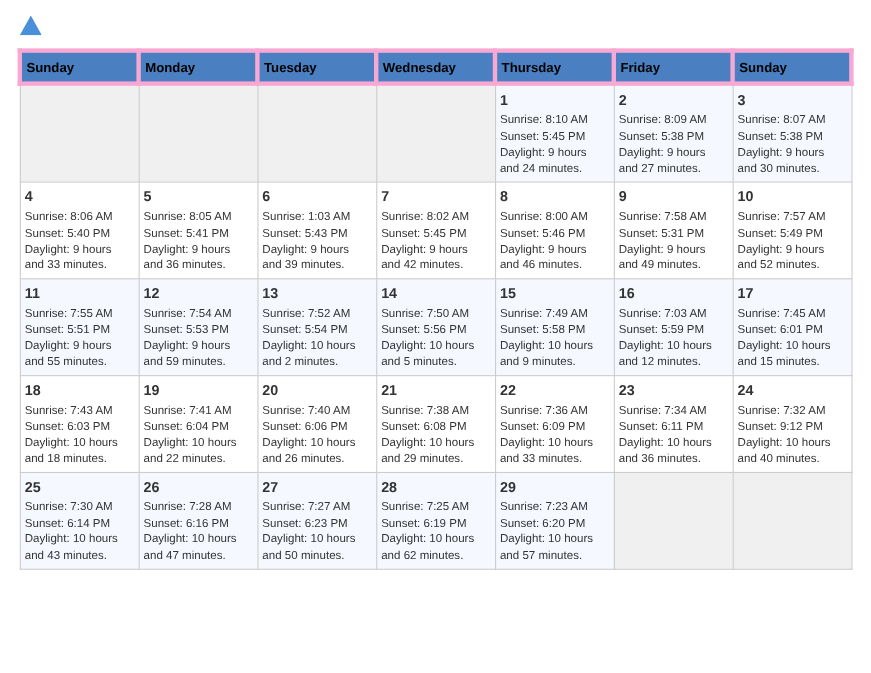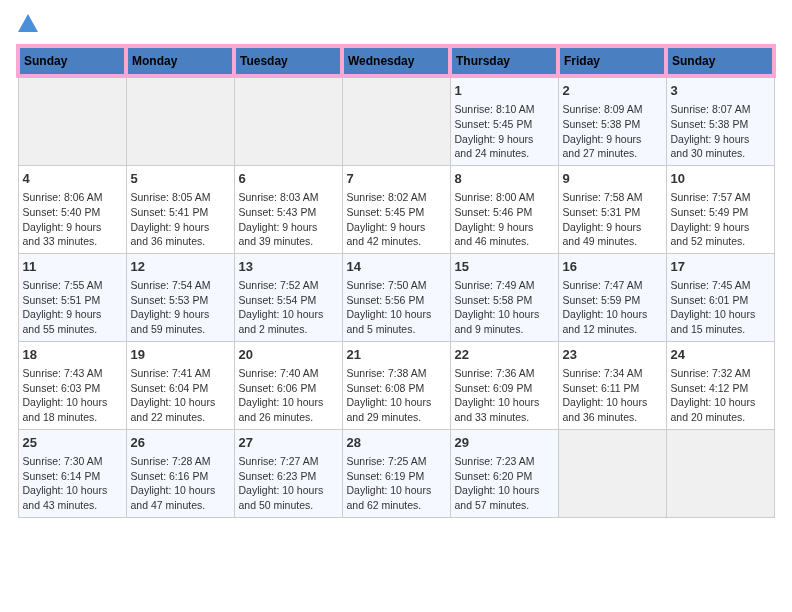--- a/index.html
+++ b/index.html
@@ -151,21 +151,21 @@
         <td>
           <span class="day-num">4</span>
           <div class="day-content"><span>Sunrise: 8:06 AM</span><br><span>Sunset: 5:40 PM</span><br><span>Daylight: 9 hours</span><br><span>and 33 minutes.</span></div>
         </td>
         <td>
           <span class="day-num">5</span>
           <div class="day-content"><span>Sunrise: 8:05 AM</span><br><span>Sunset: 5:41 PM</span><br><span>Daylight: 9 hours</span><br><span>and 36 minutes.</span></div>
         </td>
         <td>
           <span class="day-num">6</span>
-          <div class="day-content"><span>Sunrise: 8:03 AM</span><br><span>Sunset: 5:43 PM</span><br><span>Daylight: 9 hours</span><br><span>and 39 minutes.</span></div>
+          <div class="day-content"><span>Sunrise: 1:03 AM</span><br><span>Sunset: 5:43 PM</span><br><span>Daylight: 9 hours</span><br><span>and 39 minutes.</span></div>
         </td>
         <td>
           <span class="day-num">7</span>
           <div class="day-content"><span>Sunrise: 8:02 AM</span><br><span>Sunset: 5:45 PM</span><br><span>Daylight: 9 hours</span><br><span>and 42 minutes.</span></div>
         </td>
         <td>
           <span class="day-num">8</span>
           <div class="day-content"><span>Sunrise: 8:00 AM</span><br><span>Sunset: 5:46 PM</span><br><span>Daylight: 9 hours</span><br><span>and 46 minutes.</span></div>
         </td>
         <td>
@@ -193,21 +193,21 @@
         <td>
           <span class="day-num">14</span>
           <div class="day-content"><span>Sunrise: 7:50 AM</span><br><span>Sunset: 5:56 PM</span><br><span>Daylight: 10 hours</span><br><span>and 5 minutes.</span></div>
         </td>
         <td>
           <span class="day-num">15</span>
           <div class="day-content"><span>Sunrise: 7:49 AM</span><br><span>Sunset: 5:58 PM</span><br><span>Daylight: 10 hours</span><br><span>and 9 minutes.</span></div>
         </td>
         <td>
           <span class="day-num">16</span>
-          <div class="day-content"><span>Sunrise: 7:47 AM</span><br><span>Sunset: 5:59 PM</span><br><span>Daylight: 10 hours</span><br><span>and 12 minutes.</span></div>
+          <div class="day-content"><span>Sunrise: 7:03 AM</span><br><span>Sunset: 5:59 PM</span><br><span>Daylight: 10 hours</span><br><span>and 12 minutes.</span></div>
         </td>
         <td>
           <span class="day-num">17</span>
           <div class="day-content"><span>Sunrise: 7:45 AM</span><br><span>Sunset: 6:01 PM</span><br><span>Daylight: 10 hours</span><br><span>and 15 minutes.</span></div>
         </td>
       </tr>
       <tr>
         <td>
           <span class="day-num">18</span>
           <div class="day-content"><span>Sunrise: 7:43 AM</span><br><span>Sunset: 6:03 PM</span><br><span>Daylight: 10 hours</span><br><span>and 18 minutes.</span></div>
@@ -227,21 +227,21 @@
         <td>
           <span class="day-num">22</span>
           <div class="day-content"><span>Sunrise: 7:36 AM</span><br><span>Sunset: 6:09 PM</span><br><span>Daylight: 10 hours</span><br><span>and 33 minutes.</span></div>
         </td>
         <td>
           <span class="day-num">23</span>
           <div class="day-content"><span>Sunrise: 7:34 AM</span><br><span>Sunset: 6:11 PM</span><br><span>Daylight: 10 hours</span><br><span>and 36 minutes.</span></div>
         </td>
         <td>
           <span class="day-num">24</span>
-          <div class="day-content"><span>Sunrise: 7:32 AM</span><br><span>Sunset: 4:12 PM</span><br><span>Daylight: 10 hours</span><br><span>and 20 minutes.</span></div>
+          <div class="day-content"><span>Sunrise: 7:32 AM</span><br><span>Sunset: 9:12 PM</span><br><span>Daylight: 10 hours</span><br><span>and 40 minutes.</span></div>
         </td>
       </tr>
       <tr>
         <td>
           <span class="day-num">25</span>
           <div class="day-content"><span>Sunrise: 7:30 AM</span><br><span>Sunset: 6:14 PM</span><br><span>Daylight: 10 hours</span><br><span>and 43 minutes.</span></div>
         </td>
         <td>
           <span class="day-num">26</span>
           <div class="day-content"><span>Sunrise: 7:28 AM</span><br><span>Sunset: 6:16 PM</span><br><span>Daylight: 10 hours</span><br><span>and 47 minutes.</span></div>

